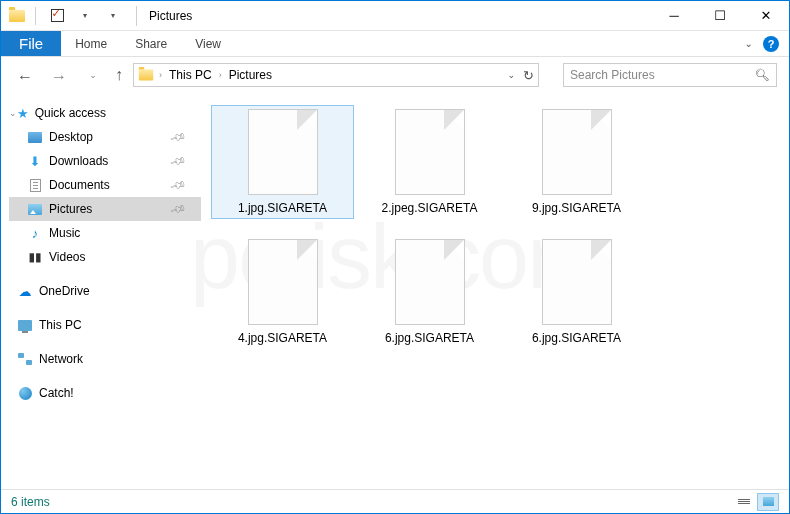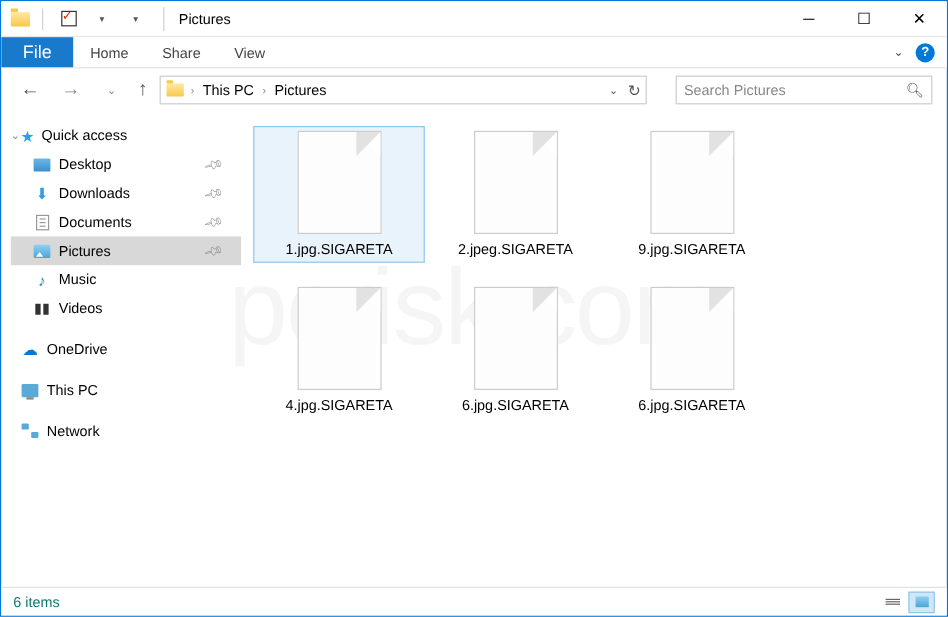--- a/index.html
+++ b/index.html
@@ -207,20 +207,28 @@
       </div>
     </div>
     <div class="tree-group">
       <div class="tree-item root">
         <span class="icon-generic">
             <span class="net-ic"></span>
           </span>
         <span>Network</span>
       </div>
     </div>
+    <div class="tree-group">
+      <div class="tree-item root">
+        <span class="icon-generic">
+            <span class="catch-ic"></span>
+          </span>
+        <span>Catch!</span>
+      </div>
+    </div>
   </div>
 
   <div class="content">
     <div class="file-item selected">
       <div class="file-thumb"></div>
       <div class="file-label">1.jpg.SIGARETA</div>
     </div>
     <div class="file-item">
       <div class="file-thumb"></div>
       <div class="file-label">2.jpeg.SIGARETA</div>

